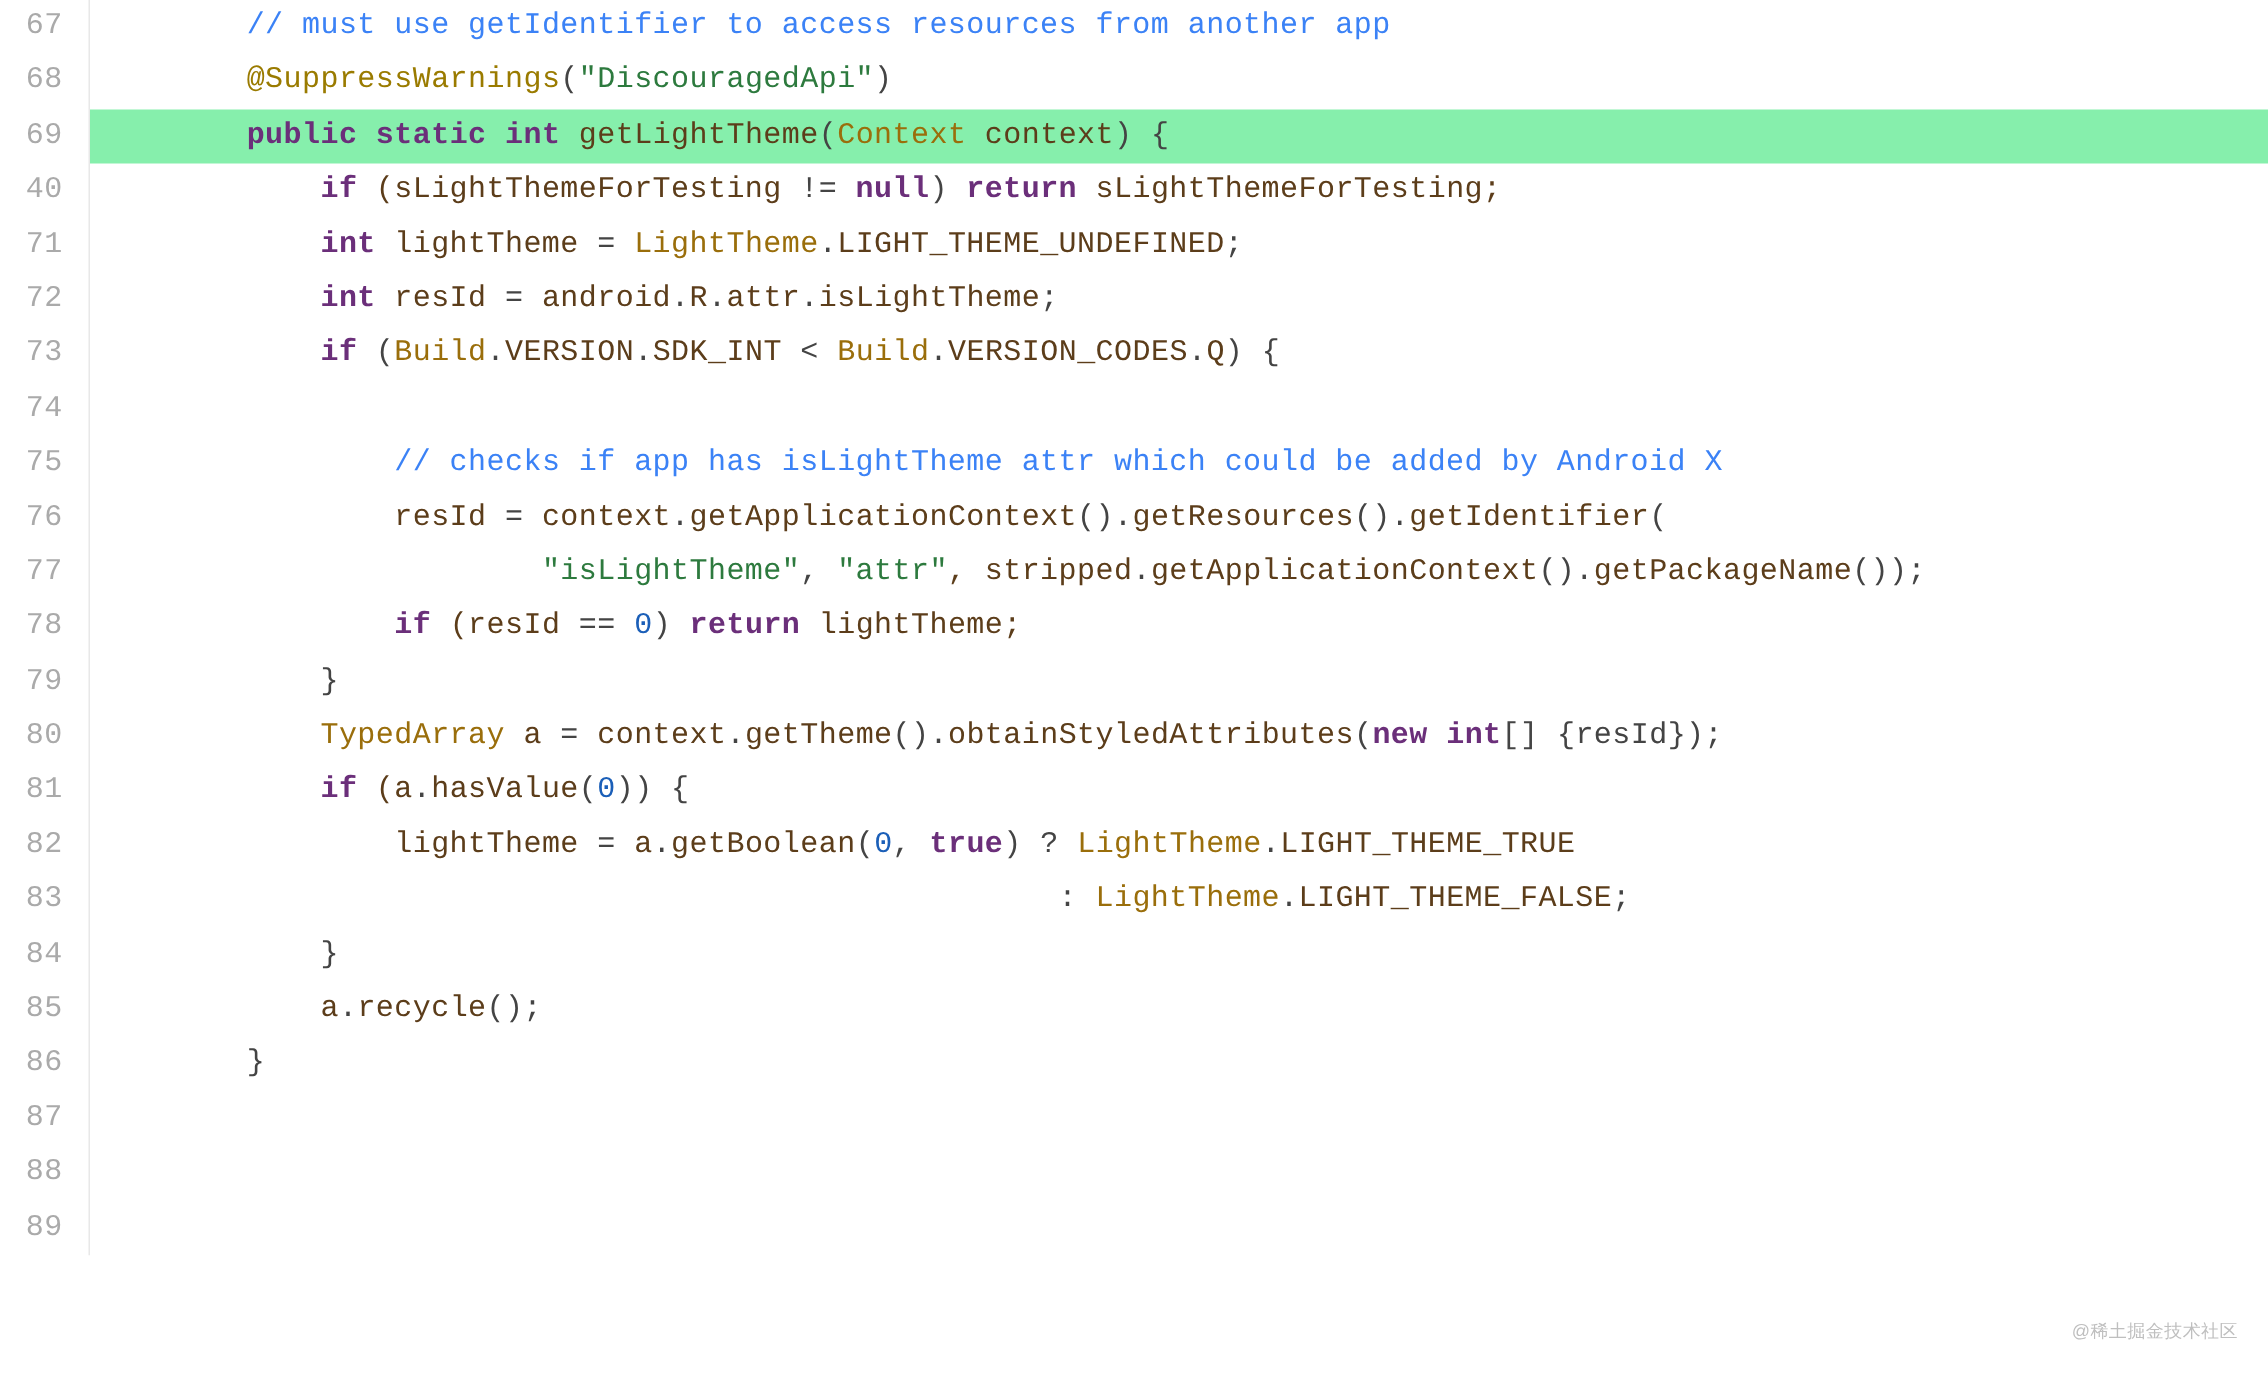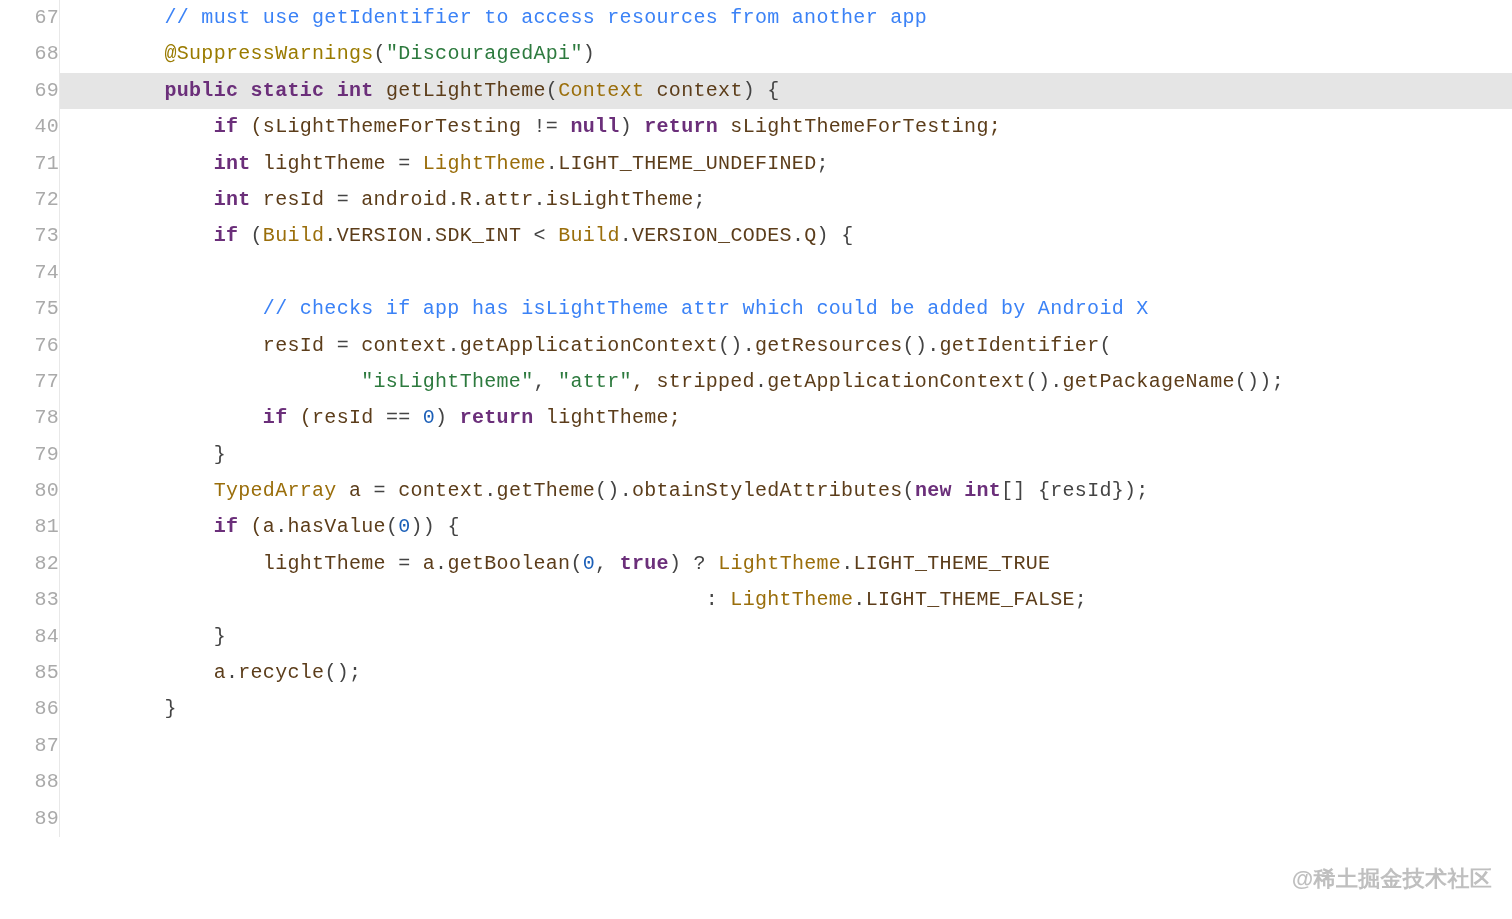--- a/index.html
+++ b/index.html
@@ -12,59 +12,58 @@
   }
   .editor {
     display: flex;
     width: 100%;
   }
   .gutter {
     width: 60px;
     flex: 0 0 60px;
     background: #ffffff;
     color: #aaaaaa;
-    text-align: right;
+    text-align: center;
     user-select: none;
     border-right: 1px solid #e8e8e8;
   }
   .gutter .ln {
     height: 36.4px;
   }
   .code {
     flex: 1;
     position: relative;
   }
   .line {
     white-space: pre;
     height: 36.4px;
     padding-left: 6px;
   }
   .line.hl {
-    background: #e5e5e5;
+    background: #86efac;
   }
   
   .c   { color: #3b82f6; }        
   .kw  { color: #6b2f7a; font-weight: 600; }        
   .fn  { color: #5c3d1a; }        
   .id  { color: #5c3d1a; }        
   .an  { color: #9a7b00; font-family: Liberation Mono, monospace; }        
   .st  { color: #2d7a3e; }        
   .nb  { color: #1b5fb8; }        
   .p   { color: #444444; }        
   .op  { color: #444444; }        
   .cls { color: #9a6e0b; }
 
   .watermark {
     position: fixed;
     right: 20px;
     bottom: 20px;
     color: #bfbfbf;
-    font-size: 22px;
+    font-size: 12px;
     font-family: -apple-system, sans-serif;
-    font-weight: bold;
   }
 </style>
 </head>
 <body>
 
 <div class="editor">
   <div class="gutter">
     <div class="ln">67</div>
     <div class="ln">68</div>
     <div class="ln">69</div>

